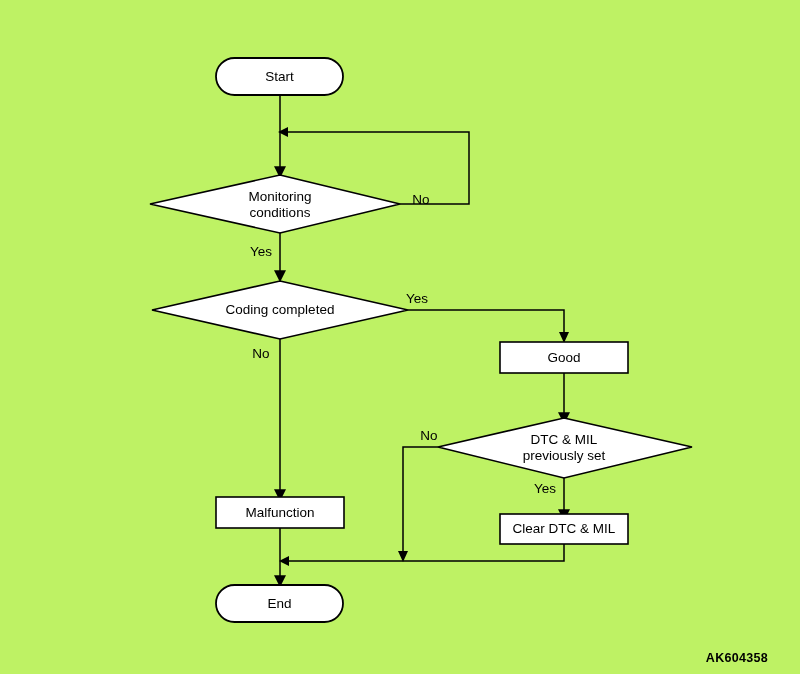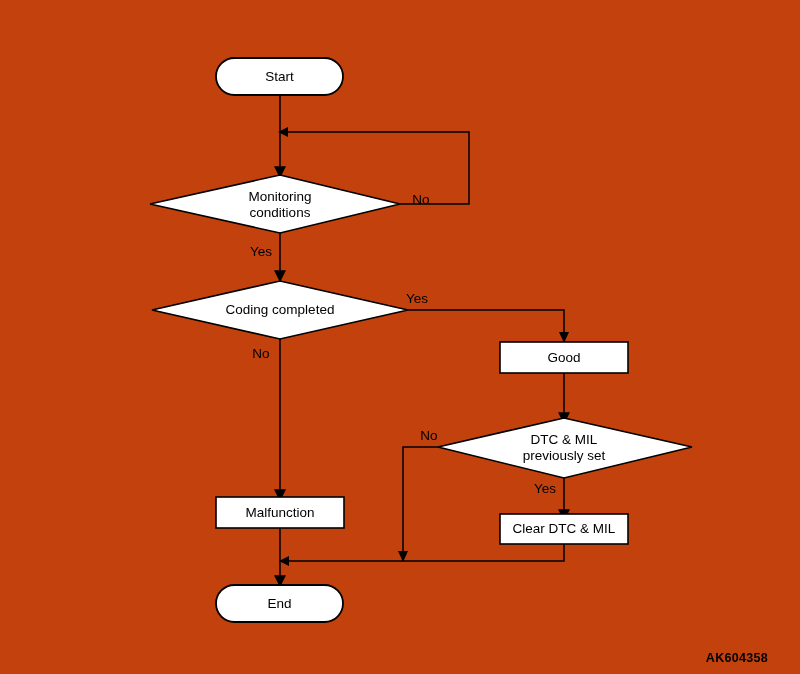--- a/index.html
+++ b/index.html
@@ -11,21 +11,21 @@
   body {
     width: 800px;
     height: 674px;
     font-family: "Liberation Sans", sans-serif;
     overflow: hidden;
   }
   #diagram-root {
     position: relative;
     width: 800px;
     height: 674px;
-    background: #c2410c;
+    background: #bef264;
   }
   svg#flowchart {
     display: block;
     width: 800px;
     height: 674px;
   }
   .shape {
     fill: #ffffff;
     stroke: #000000;
     stroke-width: 1.6;

